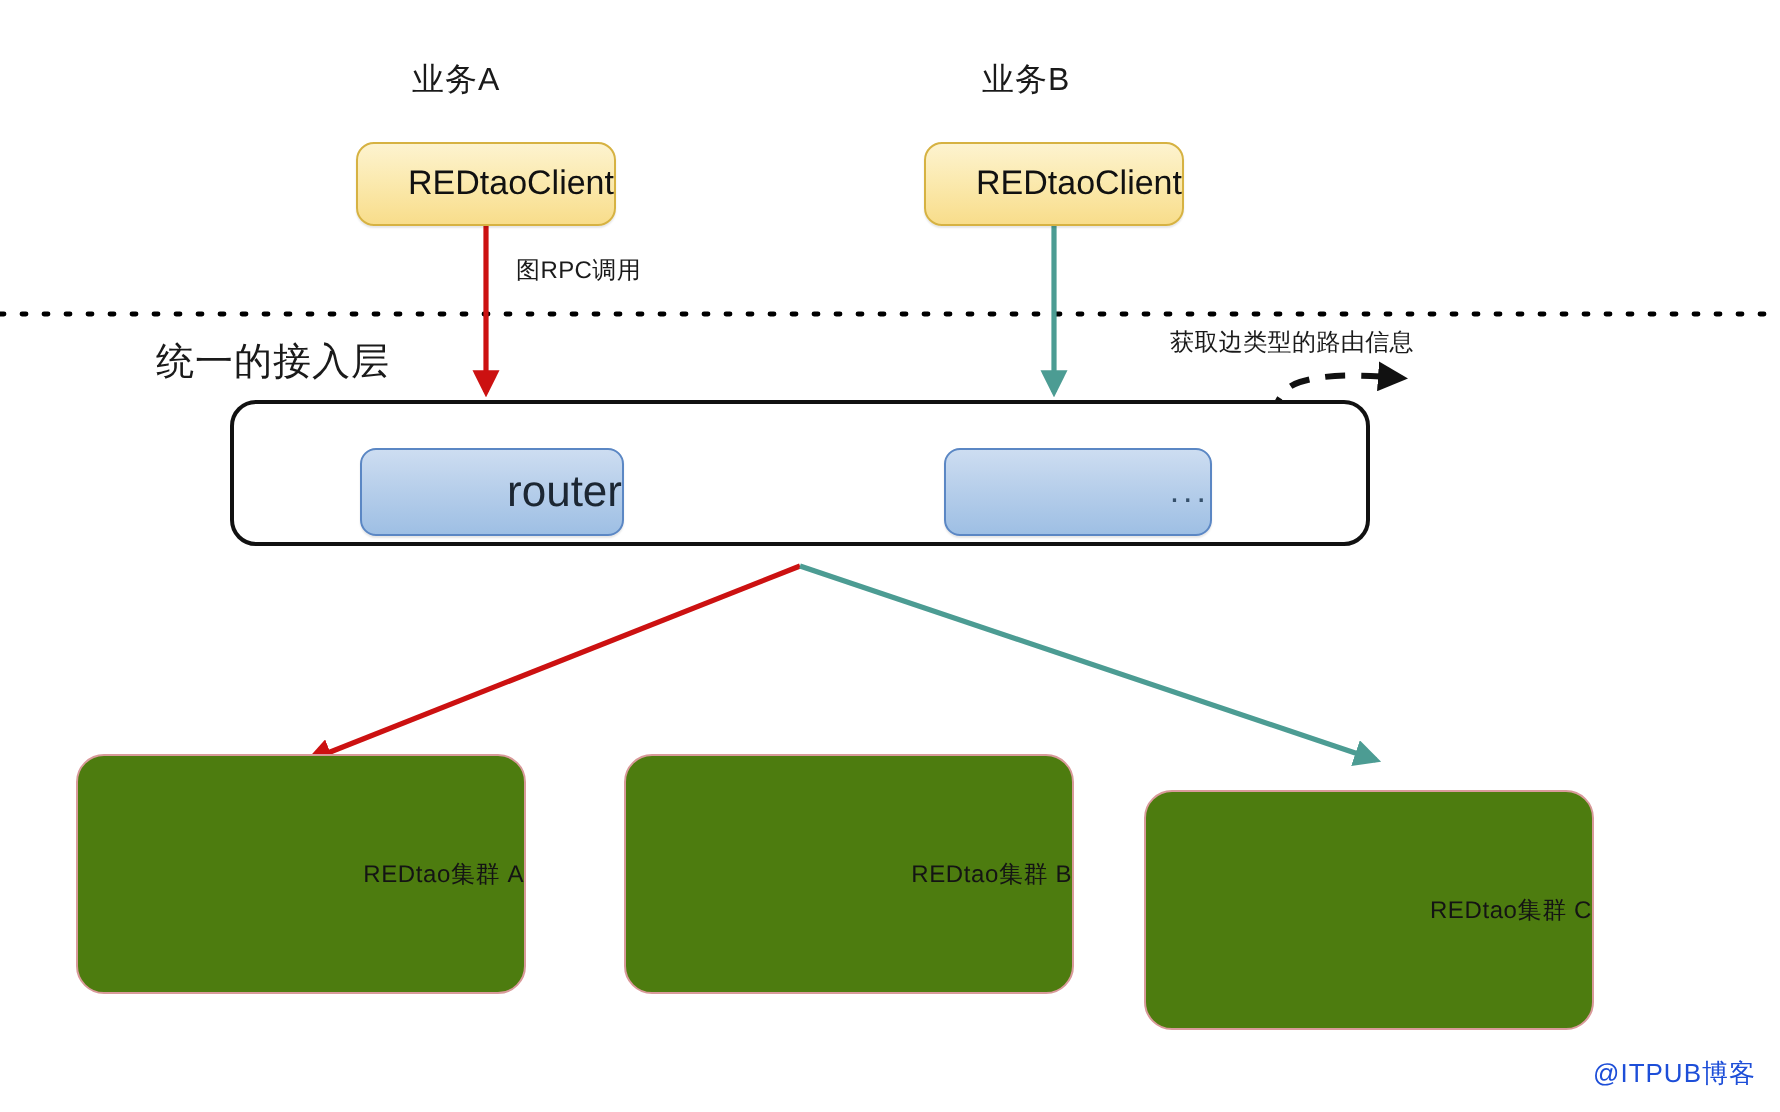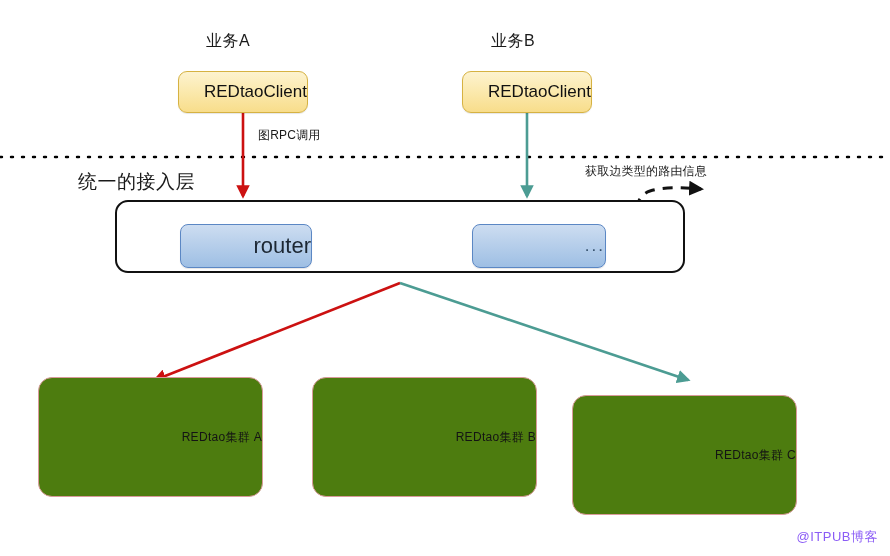--- a/index.html
+++ b/index.html
@@ -114,21 +114,21 @@
     font-size: 12px;
     color: #141414;
     letter-spacing: 0.3px;
   }
   
   .watermark {
     position: absolute;
     right: 12px;
     bottom: 10px;
     font-size: 13px;
-    color: #8b5cf6;
+    color: #1d4ed8;
     letter-spacing: 0.5px;
     user-select: none;
   }
 </style>
 </head>
 <body>
 
 <div id="canvas">
 
   <svg class="layer-svg" viewBox="0 0 890 556" xmlns="http://www.w3.org/2000/svg">

